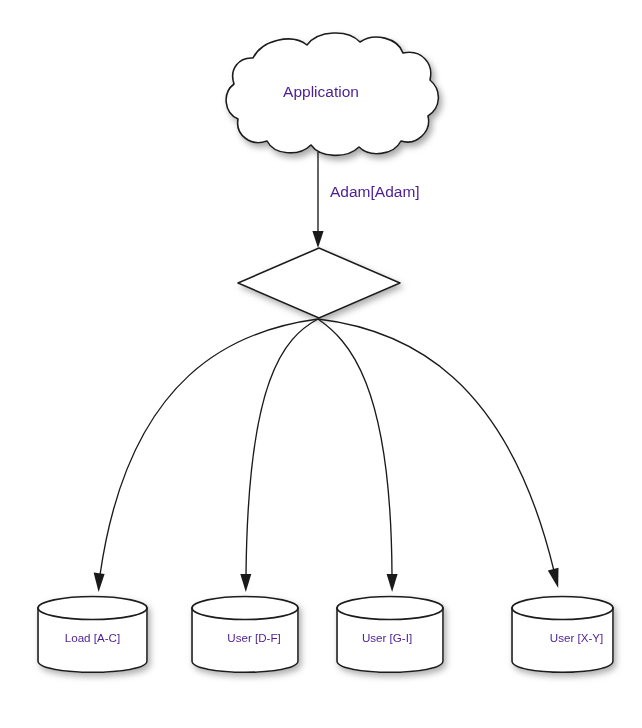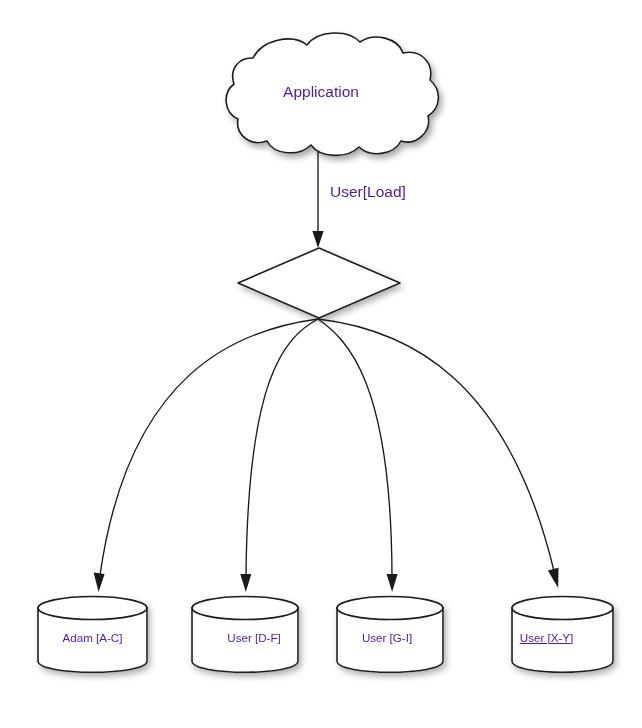--- a/index.html
+++ b/index.html
@@ -177,24 +177,24 @@
         M 512,608
         L 512,661
         C 512,676 613,676 613,661
         L 613,608 Z"></path>
       <ellipse class="cyl-top" cx="562.5" cy="608" rx="50.5" ry="11.5"></ellipse>
     </g>
   </svg>
 
   <div class="lbl lbl-cloud">Application</div>
 
-  <div class="lbl lbl-edge">User[Load]</div>
-
-
-  <div class="lbl lbl-db" style="left:38px; width:109px;">Adam [A-C]</div>
+  <div class="lbl lbl-edge">Adam[Adam]</div>
+
+
+  <div class="lbl lbl-db" style="left:38px; width:109px;">Load [A-C]</div>
 
   <div class="lbl lbl-db" style="left:192px; width:124px;">User [D-F]</div>
 
   <div class="lbl lbl-db" style="left:337px; width:100px;">User [G-I]</div>
 
-  <div class="lbl lbl-db" style="left:496px; width:101px;text-decoration:underline;">User [X-Y]</div>
+  <div class="lbl lbl-db" style="left:526px; width:101px;">User [X-Y]</div>
 
 </div>
 
 </body></html>

